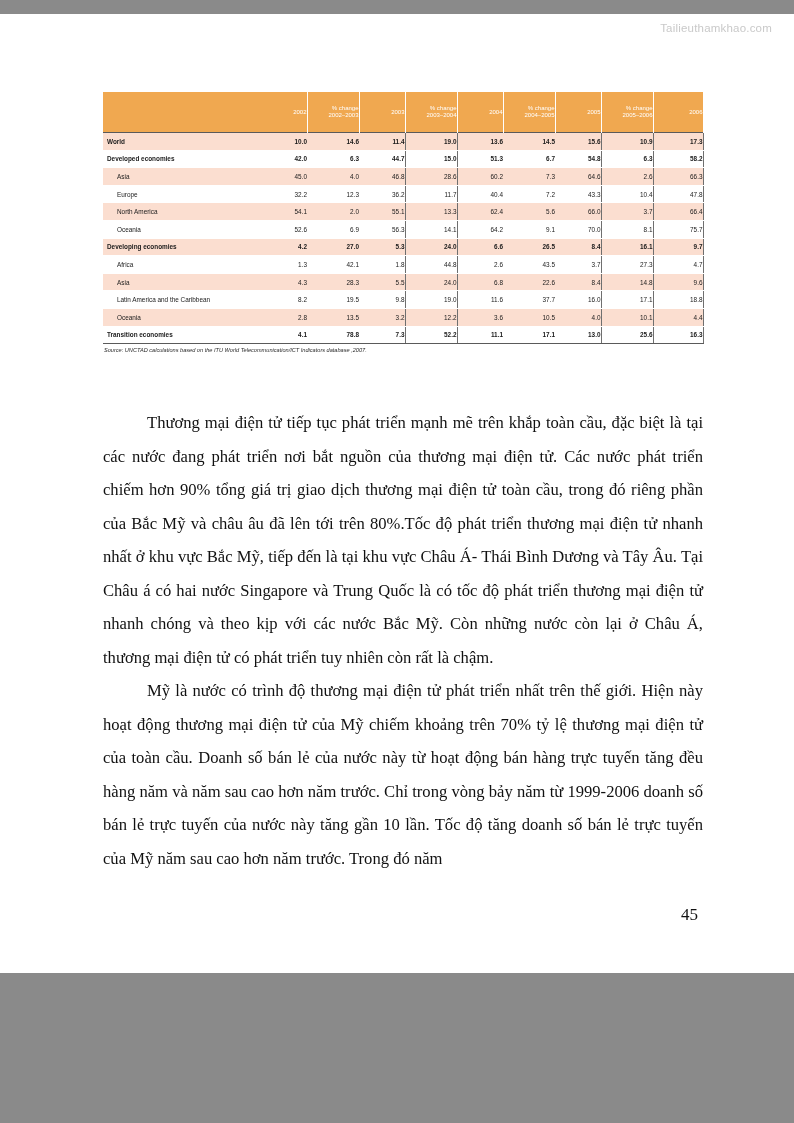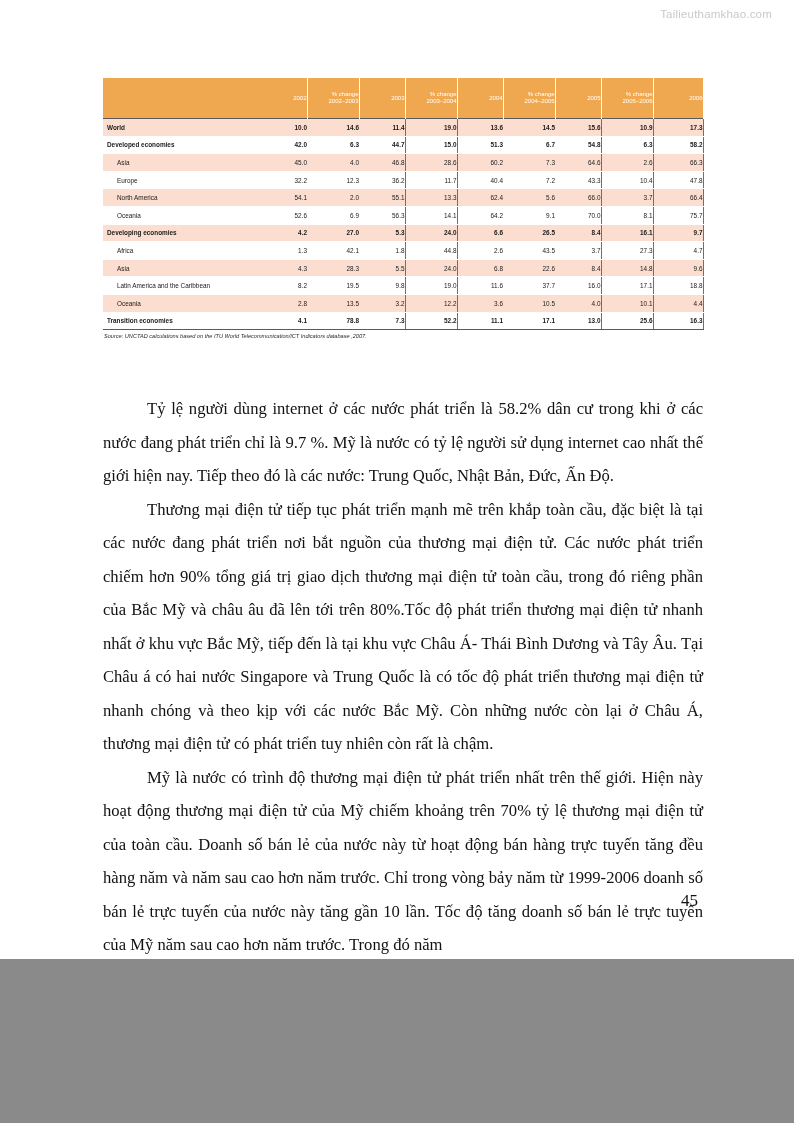--- a/index.html
+++ b/index.html
@@ -5,21 +5,21 @@
   html, body {
     margin: 0;
     padding: 0;
     background: #8a8a8a;
   }
   .page {
     position: relative;
     width: 794px;
     height: 959px;
     background: #ffffff;
-    margin: 0 auto;
+    margin: 14px auto;
     overflow: hidden;
     font-family: "Liberation Serif", "DejaVu Serif", serif;
     color: #111111;
   }
   .watermark {
     position: absolute;
     top: 8px;
     right: 22px;
     font-family: "Liberation Sans", sans-serif;
     font-size: 11.5px;
@@ -320,20 +320,19 @@
             <td>13.0</td>
             <td class="grp-start">25.6</td>
             <td class="grp-start last">16.3</td>
           </tr>
         </tbody>
     </table>
     <div class="source">Source: UNCTAD calculations based on the ITU World Telecommunication/ICT Indicators database ,2007.</div>
   </div>
 
   <div class="body">
-    <p class="para">Tỷ lệ người dùng internet ở các nước phát triển là 58.2% dân cư trong khi ở các nước đang phát triển chỉ là 9.7 %. Mỹ là nước có tỷ lệ người sử dụng internet cao nhất thế giới hiện nay. Tiếp theo đó là các nước: Trung Quốc, Nhật Bản, Đức, Ấn Độ.</p>
     <p class="para">Thương mại điện tử tiếp tục phát triển mạnh mẽ trên khắp toàn cầu, đặc biệt là tại các nước đang phát triển nơi bắt nguồn của thương mại điện tử. Các nước phát triển chiếm hơn 90% tổng giá trị giao dịch thương mại điện tử toàn cầu, trong đó riêng phần của Bắc Mỹ và châu âu đã lên tới trên 80%.Tốc độ phát triển thương mại điện tử nhanh nhất ở khu vực Bắc Mỹ, tiếp đến là tại khu vực Châu Á- Thái Bình Dương và Tây Âu. Tại Châu á có hai nước Singapore và Trung Quốc là có tốc độ phát triển thương mại điện tử nhanh chóng và theo kịp với các nước Bắc Mỹ. Còn những nước còn lại ở Châu Á, thương mại điện tử có phát triển tuy nhiên còn rất là chậm.</p>
     <p class="para">Mỹ là nước có trình độ thương mại điện tử phát triển nhất trên thế giới. Hiện này hoạt động thương mại điện tử của Mỹ chiếm khoảng trên 70% tỷ lệ thương mại điện tử của toàn cầu. Doanh số bán lẻ của nước này từ hoạt động bán hàng trực tuyến tăng đều hàng năm và năm sau cao hơn năm trước. Chỉ trong vòng bảy năm từ 1999-2006 doanh số bán lẻ trực tuyến của nước này tăng gần 10 lần. Tốc độ tăng doanh số bán lẻ trực tuyến của Mỹ năm sau cao hơn năm trước. Trong đó năm</p>
   </div>
 
   <div class="pageno">45</div>
 
 </div>
 
 </body></html>

